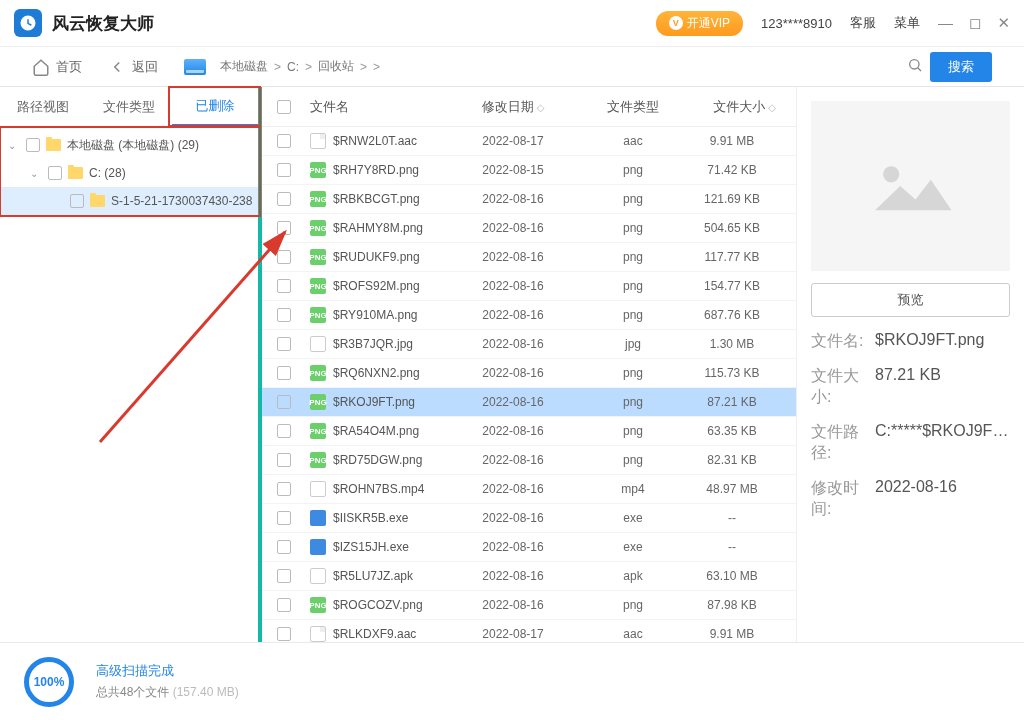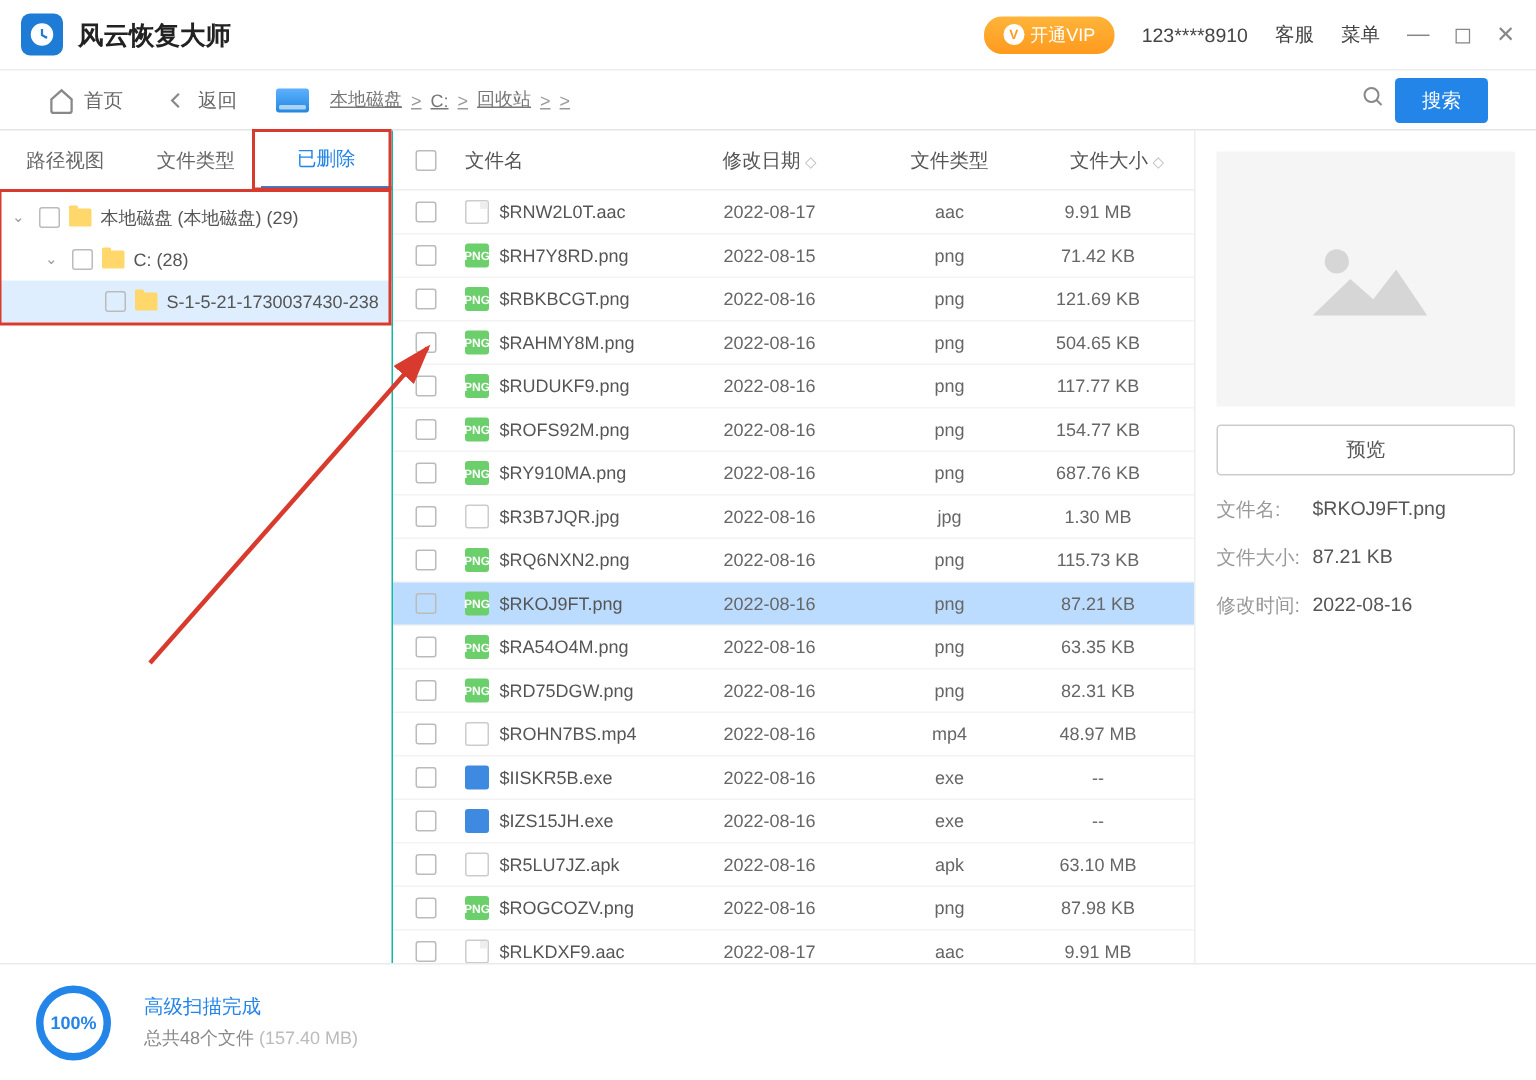--- a/index.html
+++ b/index.html
@@ -11,26 +11,26 @@
 .titlebar-right { margin-left: auto; display: flex; align-items: center; gap: 18px; font-size: 13px; color: #444; }
 .vip-btn { background: linear-gradient(#ffb43a,#ff9a1e); color: #fff; padding: 4px 13px; border-radius: 12px; font-size: 12px; display: flex; align-items: center; gap: 4px; }
 .win-btns { display: flex; gap: 16px; color: #888; }
 .win-btns span { cursor: pointer; font-size: 15px; }
 .toolbar { height: 40px; display: flex; align-items: center; padding: 0 32px; gap: 8px; border-bottom: 1px solid #e5e5e5; }
 .tb-item { display: flex; align-items: center; gap: 6px; font-size: 13px; color: #666; margin-right: 18px; cursor: pointer; }
 .tb-icon { width: 18px; height: 18px; }
 .disk-icon { width: 22px; height: 16px; background: linear-gradient(#5db0ff,#2388e0); border-radius: 2px; position: relative; margin-right: 6px; }
 .disk-icon::after { content:""; position:absolute; bottom:2px; left:2px; right:2px; height:3px; background:#fff; opacity:0.6; border-radius:1px; }
 .breadcrumb { flex: 1; display: flex; align-items: center; gap: 6px; font-size: 12px; color: #777; }
-.breadcrumb span { color: #999; text-decoration: underline; }
+.breadcrumb span { color: #999; }
 .search-wrap { display: flex; align-items: center; }
 .search-icon { width: 30px; color: #888; text-align: center; }
 .search-btn { background: #2485e8; color: #fff; padding: 6px 18px; border-radius: 3px; font-size: 13px; }
 .content { display: flex; height: 555px; }
-.sidebar { width: 262px; border-right: 1px solid #14b8a6; position: relative; }
+.sidebar { width: 262px; border-right: 4px solid #14b8a6; position: relative; }
 .tabs { display: flex; height: 40px; border-bottom: 1px solid #eee; }
 .tab { flex: 1; display: flex; align-items: center; justify-content: center; font-size: 13px; color: #666; cursor: pointer; }
 .tab.active { color: #2485e8; border-bottom: 2px solid #2485e8; }
 .red-box-tab { position:absolute; top:-1px; left:168px; width:93px; height:41px; border:2px solid #d93a2e; pointer-events:none; }
 .tree { padding-top: 4px; font-size: 12px; position: relative; }
 .red-box-tree { position:absolute; top:-1px; left:-1px; width:262px; height:91px; border:2px solid #d93a2e; pointer-events:none; }
 .tree-row { display: flex; align-items: center; height: 28px; padding-left: 8px; cursor: pointer; }
 .tree-row.selected { background: #dfeeff; }
 .chev { width: 12px; color: #999; font-size: 10px; }
 .cb { width: 14px; height: 14px; border: 1px solid #bbb; border-radius: 2px; margin: 0 6px; }
@@ -57,21 +57,21 @@
 .ic-mp4 { background: #fff; border: 1px solid #ccc; }
 .ic-exe { background: #3e8ae0; }
 .ic-apk { background: #fff; border: 1px solid #ccc; }
 .col-date-v { width: 130px; text-align: center; color: #666; }
 .col-type-v { width: 110px; text-align: center; color: #666; }
 .col-size-v { width: 108px; text-align: center; padding-right: 20px; color: #666; }
 .preview { width: 228px; border-left: 1px solid #eee; padding: 14px; }
 .preview-img { height: 170px; background: #f5f5f5; display: flex; align-items: center; justify-content: center; margin-bottom: 12px; }
 .preview-img svg { width: 90px; height: 70px; fill: #d6d6d6; }
 .preview-btn { border: 1px solid #ccc; border-radius: 3px; padding: 7px 16px; text-align: center; font-size: 13px; color: #555; cursor: pointer; margin-bottom: 14px; }
-.meta-row { display: flex; font-size: 13px; margin-bottom: 14px; }
+.meta-row { display: flex; font-size: 16px; margin-bottom: 14px; }
 .meta-label { width: 64px; color: #999; }
 .meta-value { flex: 1; color: #555; white-space: nowrap; overflow: hidden; text-overflow: ellipsis; }
 .footer { height: 78px; border-top: 1px solid #eaeaea; display: flex; align-items: center; padding: 0 24px; }
 .progress-ring { width: 50px; height: 50px; position: relative; margin-right: 22px; }
 .ring { position:absolute; inset:0; border: 5px solid #2485e8; border-radius: 50%; }
 .ring-pct { position:absolute; inset:0; display:flex; align-items:center; justify-content:center; font-size:12px; font-weight:bold; color:#2485e8; }
 .scan-status { font-size: 13px; color: #2485e8; margin-bottom: 4px; }
 .scan-detail { font-size: 12px; color: #888; }
 .recover-btn { margin-left: auto; background: #2485e8; color: #fff; padding: 14px 88px; border-radius: 4px; font-size: 15px; cursor: pointer; }
 .arrow { position:absolute; left:90px; top:222px; width:220px; height:230px; pointer-events:none; }
@@ -408,20 +408,24 @@
     <div class="preview-btn">预览</div>
     <div class="meta-row">
         <div class="meta-label">文件名:</div>
         <div class="meta-value">$RKOJ9FT.png</div>
       </div>
     <div class="meta-row">
         <div class="meta-label">文件大小:</div>
         <div class="meta-value">87.21 KB</div>
       </div>
     <div class="meta-row">
+        <div class="meta-label">文件路径:</div>
+        <div class="meta-value">C:*****$RKOJ9FT.p...</div>
+      </div>
+    <div class="meta-row">
         <div class="meta-label">修改时间:</div>
         <div class="meta-value">2022-08-16</div>
       </div>
   </div>
 </div>
 
 <div class="footer">
   <div class="progress-ring">
     <div class="ring"></div>
     <div class="ring-pct">100%</div>

